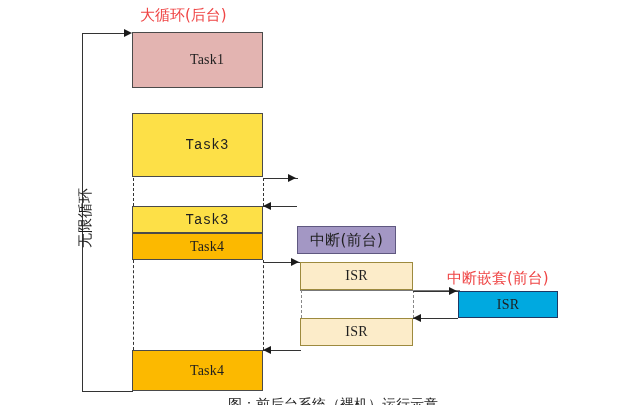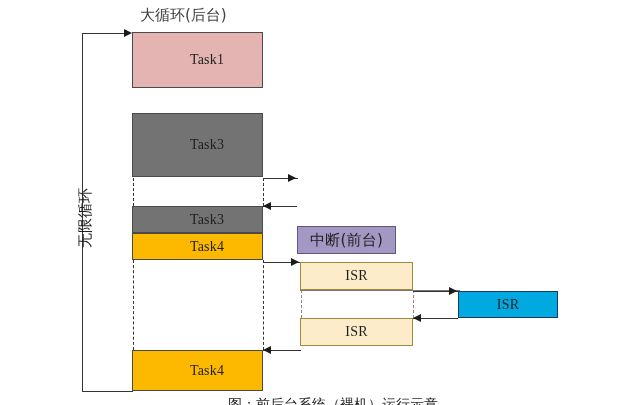--- a/index.html
+++ b/index.html
@@ -17,29 +17,29 @@
     display:flex;align-items:center;justify-content:center;
     font-size:14px;
     letter-spacing:.2px;
     white-space:nowrap;
     color:#1f1f1f;
   }
   .lbl{
     position:absolute;
     white-space:nowrap;
     font-size:15px;
-    color:#404040;
+    color:#ef4444;
   }
   .cjk{font-family:"DejaVu Sans","Liberation Sans",sans-serif;font-size:15px;}
 
   
   .task{border:1.4px solid #4a4a4a;padding-left:19px;}
   .t-pink{background:#e3b4b1;}
   .t-lav{background:#d8d2e6;}
-  .t-green{background:#737373;}
+  .t-green{background:#fde047;font-family:Liberation Mono, monospace;}
   .t-orange{background:#fcb900;}
 
   .irq{background:#a397c4;border:1.4px solid #5f5880;}
   .isr{background:#fcecc9;border:1.4px solid #9d8a3e;}
   .isr-blue{background:#00a9e0;border:1.4px solid #1f3864;}
 
   
   .hline{position:absolute;height:0;border-top:1.3px solid #333;}
   .vline{position:absolute;width:0;border-left:1.3px solid #333;}
   .vdash{position:absolute;width:0;border-left:1.3px dashed #333;}
@@ -116,20 +116,21 @@
   <div class="hgray" style="left:300px;top:290px;width:160px;"></div>
 
   <div class="vdashg" style="left:300.5px;top:290px;height:28px;"></div>
   <div class="vdashg" style="left:412.5px;top:290px;height:28px;"></div>
 
   <div class="box isr" style="left:300px;top:318px;width:113px;height:28px;">ISR</div>
 
   <div class="hline" style="left:263px;top:350px;width:38px;"></div>
   <div class="arr arr-l" style="left:263px;top:345.5px;"></div>
 
+  <div class="lbl cjk" style="left:447px;top:269px;">中断嵌套(前台)</div>
 
   <div class="hline" style="left:413px;top:291px;width:45px;"></div>
   <div class="arr arr-r" style="left:449px;top:286.5px;"></div>
 
   <div class="box isr-blue" style="left:458px;top:291px;width:100px;height:27px;">ISR</div>
 
   <div class="hline" style="left:413px;top:318px;width:45px;"></div>
   <div class="arr arr-l" style="left:413px;top:313.5px;"></div>
 
   <div class="caption" style="left:228px;top:396px;">图：前后台系统（裸机）运行示意</div>

